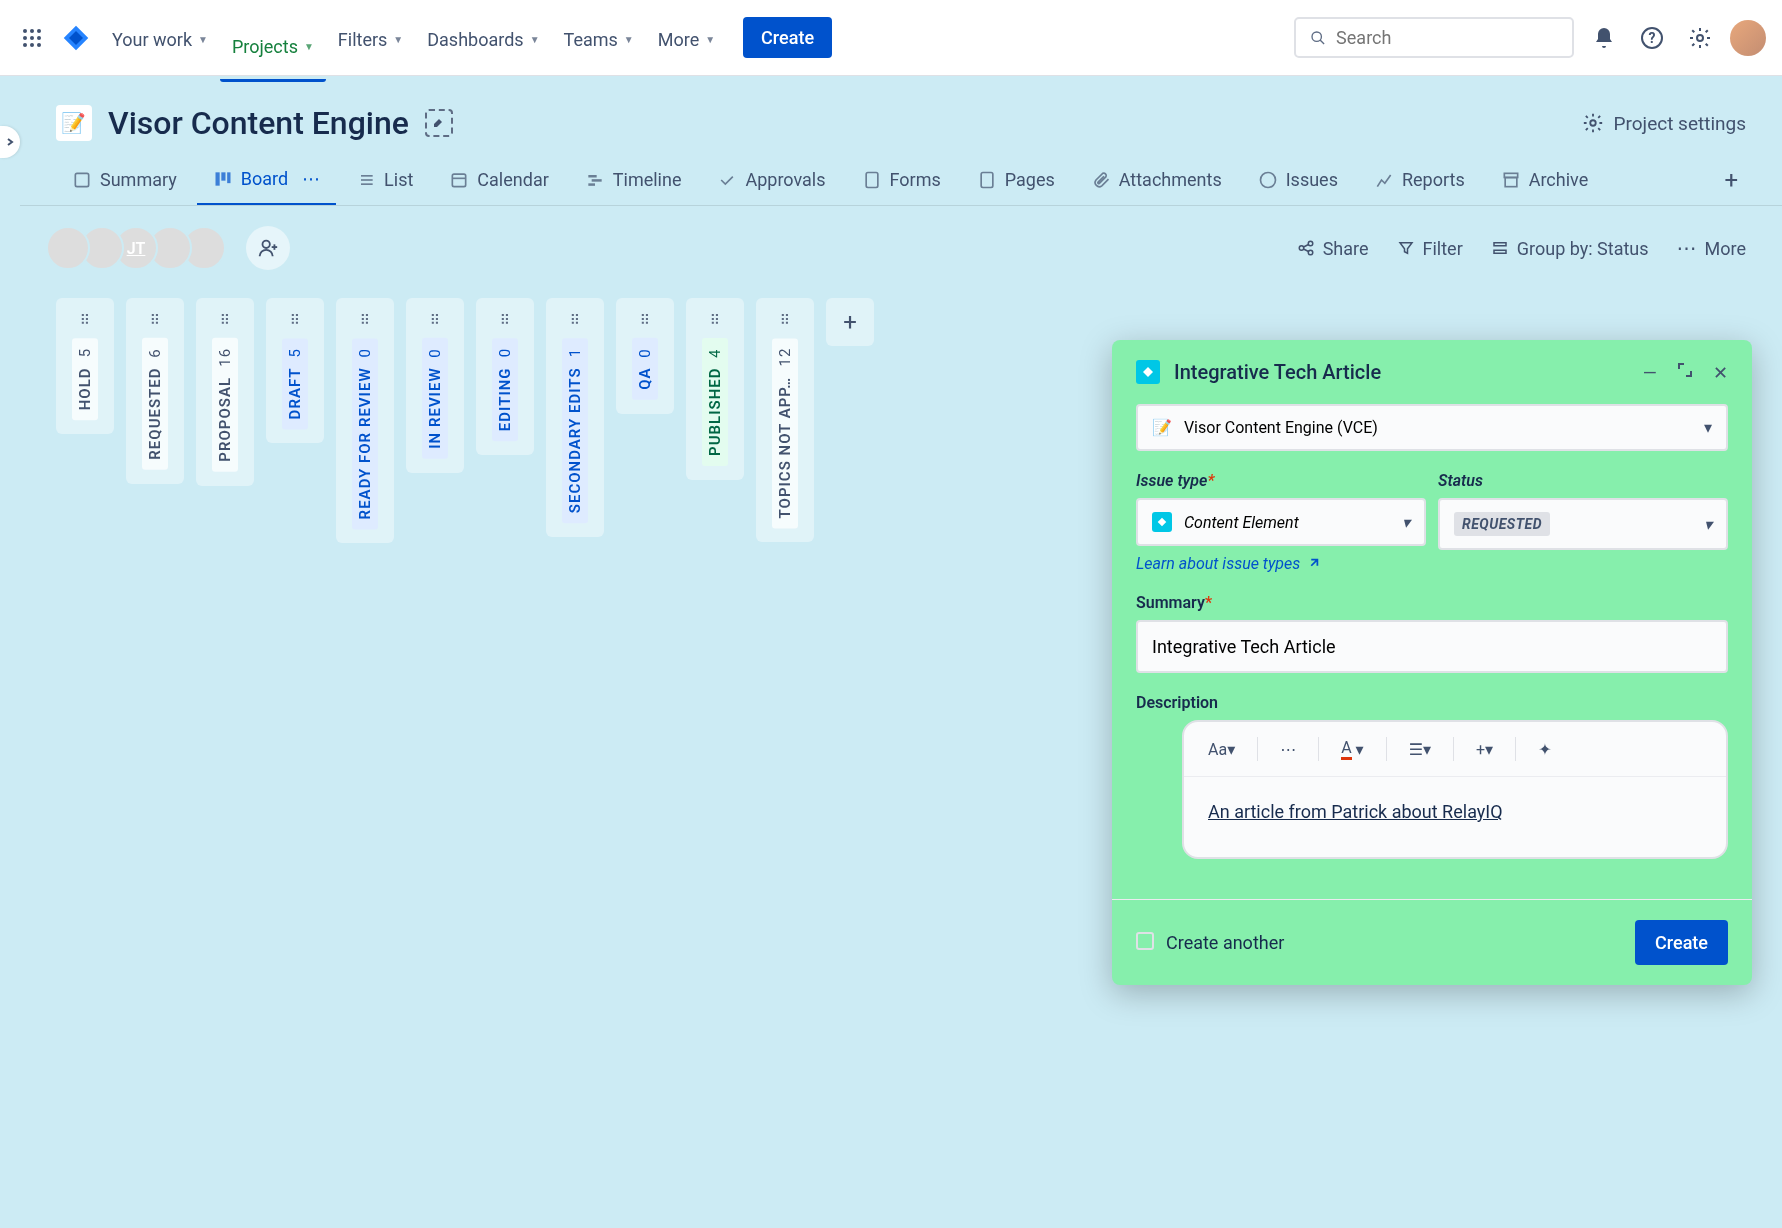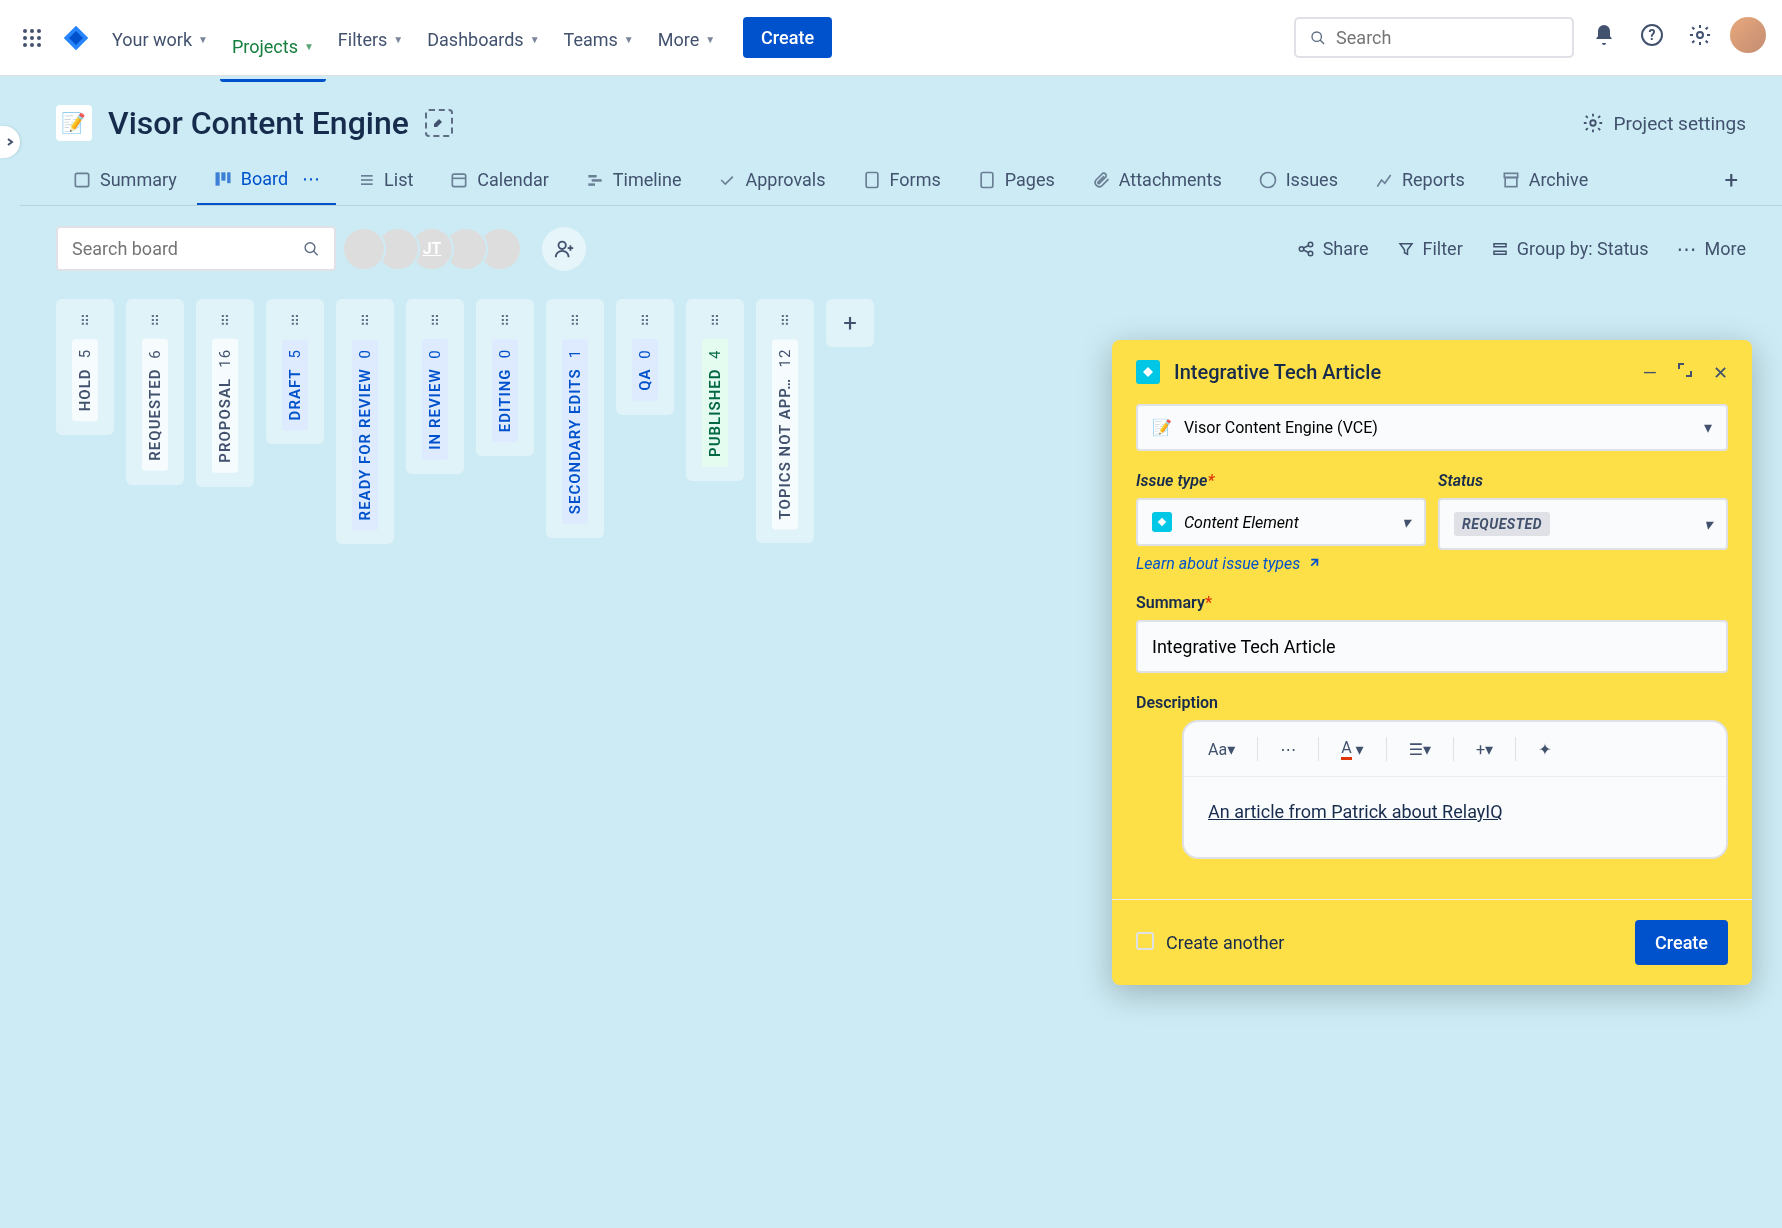--- a/index.html
+++ b/index.html
@@ -7,21 +7,21 @@
 
 
 .topnav { background: #fff; height: 76px; display: flex; align-items: center; padding: 0 16px; border-bottom: 1px solid #dfe1e6; }
 .app-switcher { width: 32px; height: 32px; display: flex; align-items: center; justify-content: center; cursor: pointer; }
 .jira-logo { width: 32px; height: 32px; margin: 0 8px 0 12px; display: flex; align-items: center; justify-content: center; }
 .nav-items { display: flex; align-items: flex-end; gap: 0; }
 .nav-item { padding: 8px 12px; font-size: 18px; color: #42526e; display: flex; align-items: center; gap: 6px; cursor: pointer; border-radius: 3px; }
 .nav-item.active { color: #15803d; border-bottom: 3px solid #0052cc; padding-bottom: 22px; margin-bottom: -24px; }
 .chevron { font-size: 10px; opacity: 0.7; }
 .create-btn { background: #0052cc; color: #fff; border: none; padding: 10px 18px; border-radius: 4px; font-size: 18px; font-weight: 500; margin-left: 16px; cursor: pointer; }
-.topnav-right { margin-left: auto; display: flex; align-items: flex-start; gap: 12px; }
+.topnav-right { margin-left: auto; display: flex; align-items: center; gap: 12px; }
 .search-box { display: flex; align-items: center; border: 2px solid #dfe1e6; border-radius: 5px; padding: 8px 14px; width: 280px; }
 .search-box input { border: none; outline: none; font-size: 18px; margin-left: 10px; width: 100%; color: #5e6c84; }
 .icon-btn { width: 36px; height: 36px; display: flex; align-items: center; justify-content: center; cursor: pointer; color: #42526e; }
 .avatar { width: 36px; height: 36px; border-radius: 50%; background: linear-gradient(135deg, #e8a87c, #c38d72); }
 
 
 .content { padding: 0 0 0 20px; position: relative; }
 .sidebar-handle { position: absolute; left: 0; top: 50px; width: 20px; height: 32px; background: #fff; border-radius: 0 16px 16px 0; display: flex; align-items: center; justify-content: center; box-shadow: 1px 0 3px rgba(0,0,0,0.1); cursor: pointer; }
 
 
@@ -57,21 +57,21 @@
 .board { display: flex; gap: 12px; padding: 8px 36px; align-items: flex-start; }
 .column { background: rgba(255,255,255,0.4); border-radius: 6px; padding: 14px 8px; min-width: 58px; display: flex; flex-direction: column; align-items: center; }
 .col-drag { color: #5e6c84; font-size: 14px; margin-bottom: 10px; cursor: grab; }
 .col-label { writing-mode: vertical-rl; transform: rotate(180deg); font-size: 15px; font-weight: 600; color: #42526e; background: rgba(255,255,255,0.7); padding: 10px 4px; border-radius: 3px; letter-spacing: 1px; display: flex; align-items: center; gap: 10px; }
 .col-label.green { color: #006644; background: #e3fcef; }
 .col-label.blue { color: #0052cc; background: #deebff; }
 .col-count { font-weight: 400; }
 .add-col { background: rgba(255,255,255,0.4); border-radius: 6px; width: 48px; height: 48px; display: flex; align-items: center; justify-content: center; font-size: 24px; color: #42526e; cursor: pointer; }
 
 
-.modal { position: absolute; right: 30px; top: 340px; width: 640px; background: #fde047; border-radius: 8px; box-shadow: 0 8px 32px rgba(0,0,0,0.25); padding: 0; }
+.modal { position: absolute; right: 30px; top: 340px; width: 640px; background: #86efac; border-radius: 8px; box-shadow: 0 8px 32px rgba(0,0,0,0.25); padding: 0; }
 .modal-header { display: flex; align-items: center; padding: 20px 24px; gap: 14px; }
 .issue-type-icon { width: 24px; height: 24px; background: #00c7e6; border-radius: 3px; display: flex; align-items: center; justify-content: center; }
 .modal-title { font-size: 20px; font-weight: 500; color: #172b4d; flex: 1; }
 .modal-icons { display: flex; gap: 20px; }
 .modal-icon { cursor: pointer; color: #42526e; font-size: 18px; }
 .modal-body { padding: 0 24px 20px 24px; max-height: 600px; overflow-y: auto; }
 .field { margin-bottom: 20px; }
 .field-row { display: flex; gap: 12px; }
 .field-row .field { flex: 1; font-style: italic; }
 .field-label { font-size: 16px; font-weight: 600; color: #172b4d; margin-bottom: 8px; display: block; }
@@ -277,27 +277,20 @@
         <svg class="tab-icon" viewBox="0 0 24 24">
           <rect x="4" y="4" width="16" height="5" fill="none" stroke="#42526e" stroke-width="2"></rect>
           <rect x="5" y="9" width="14" height="11" fill="none" stroke="#42526e" stroke-width="2"></rect>
         </svg>
         <span>Archive</span>
       </div>
     <div class="tab-add">+</div>
   </div>
 
   <div class="board-toolbar">
-    <div class="board-search">
-      <input placeholder="Search board" style="">
-      <svg width="18" height="18" viewBox="0 0 24 24">
-          <circle cx="10" cy="10" r="7" fill="none" stroke="#5e6c84" stroke-width="2"></circle>
-          <line x1="15" y1="15" x2="21" y2="21" stroke="#5e6c84" stroke-width="2"></line>
-        </svg>
-    </div>
     <div class="avatars">
       <div class="av av1"></div>
       <div class="av av2"></div>
       <div class="av av3">JT</div>
       <div class="av av4"></div>
       <div class="av av5"></div>
     </div>
     <div class="add-person">
       <svg width="22" height="22" viewBox="0 0 24 24">
           <circle cx="10" cy="8" r="4" fill="none" stroke="#42526e" stroke-width="2"></circle>

